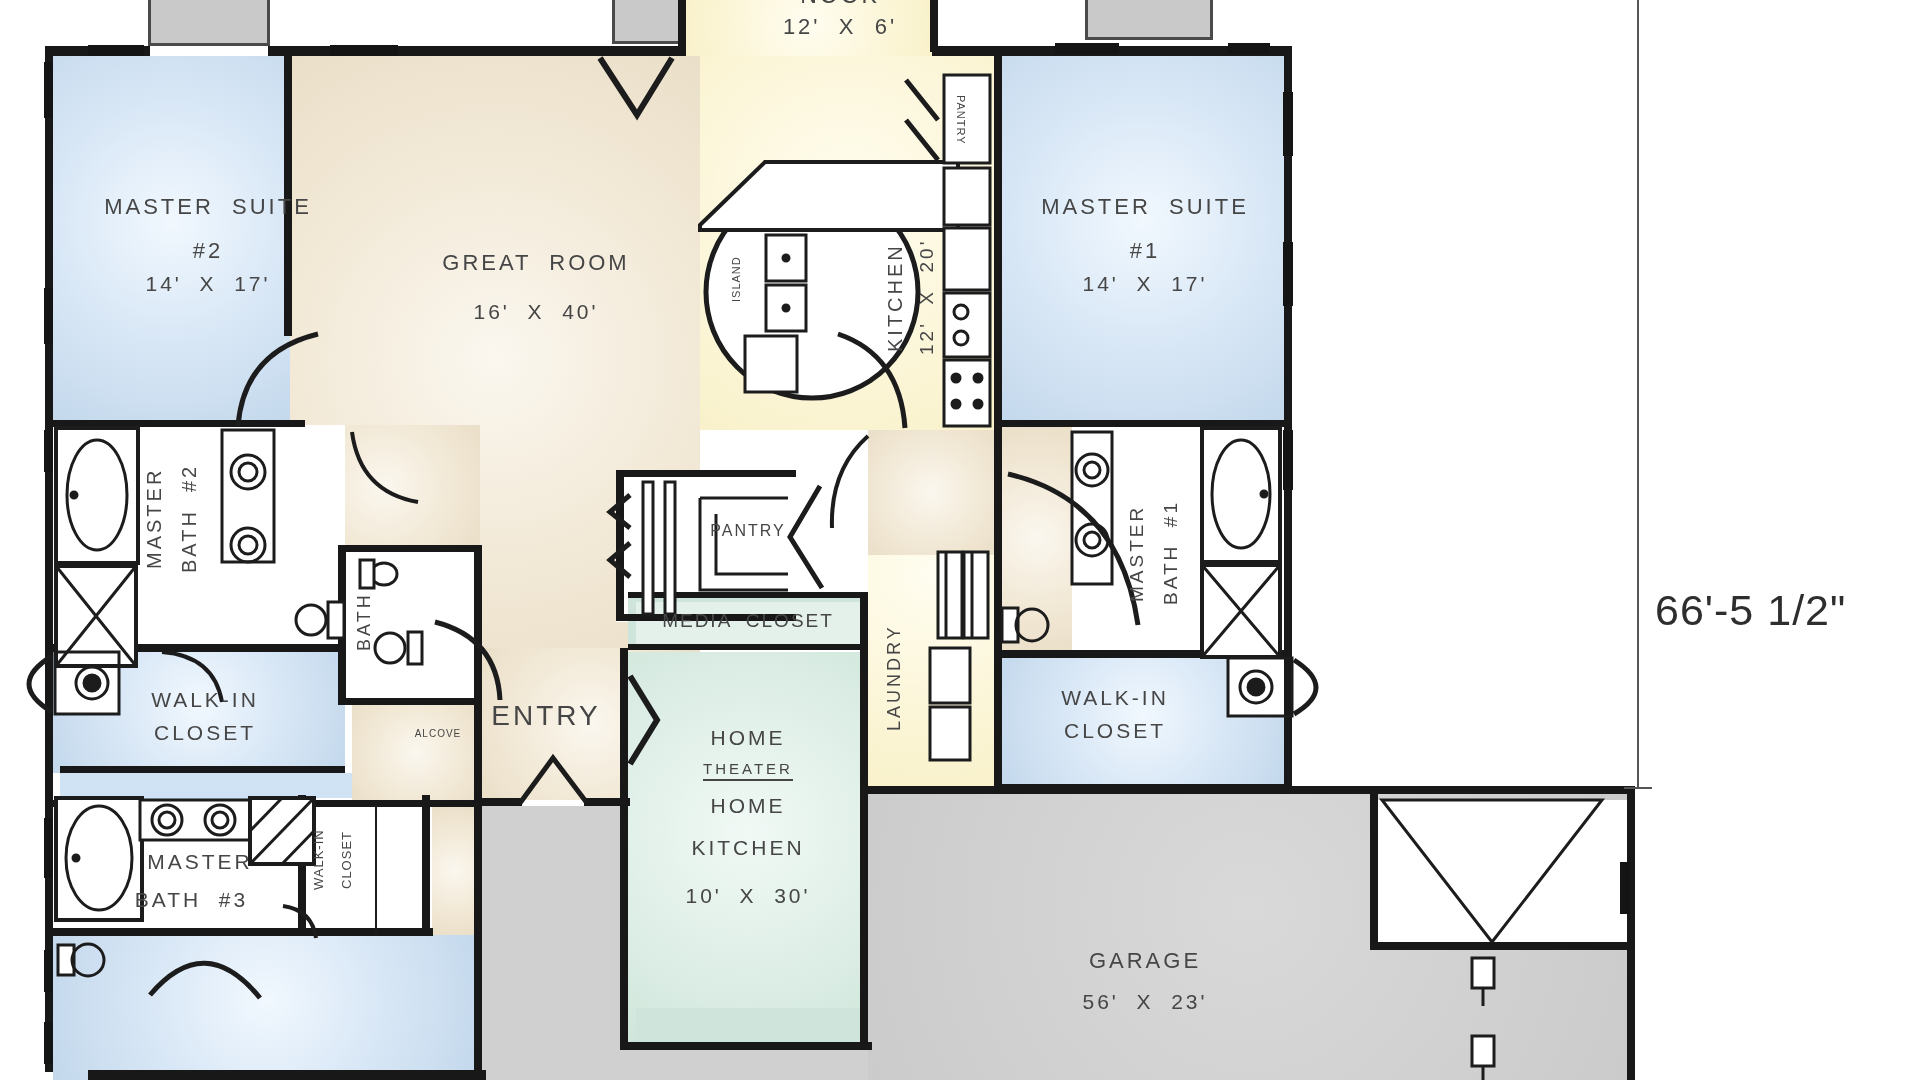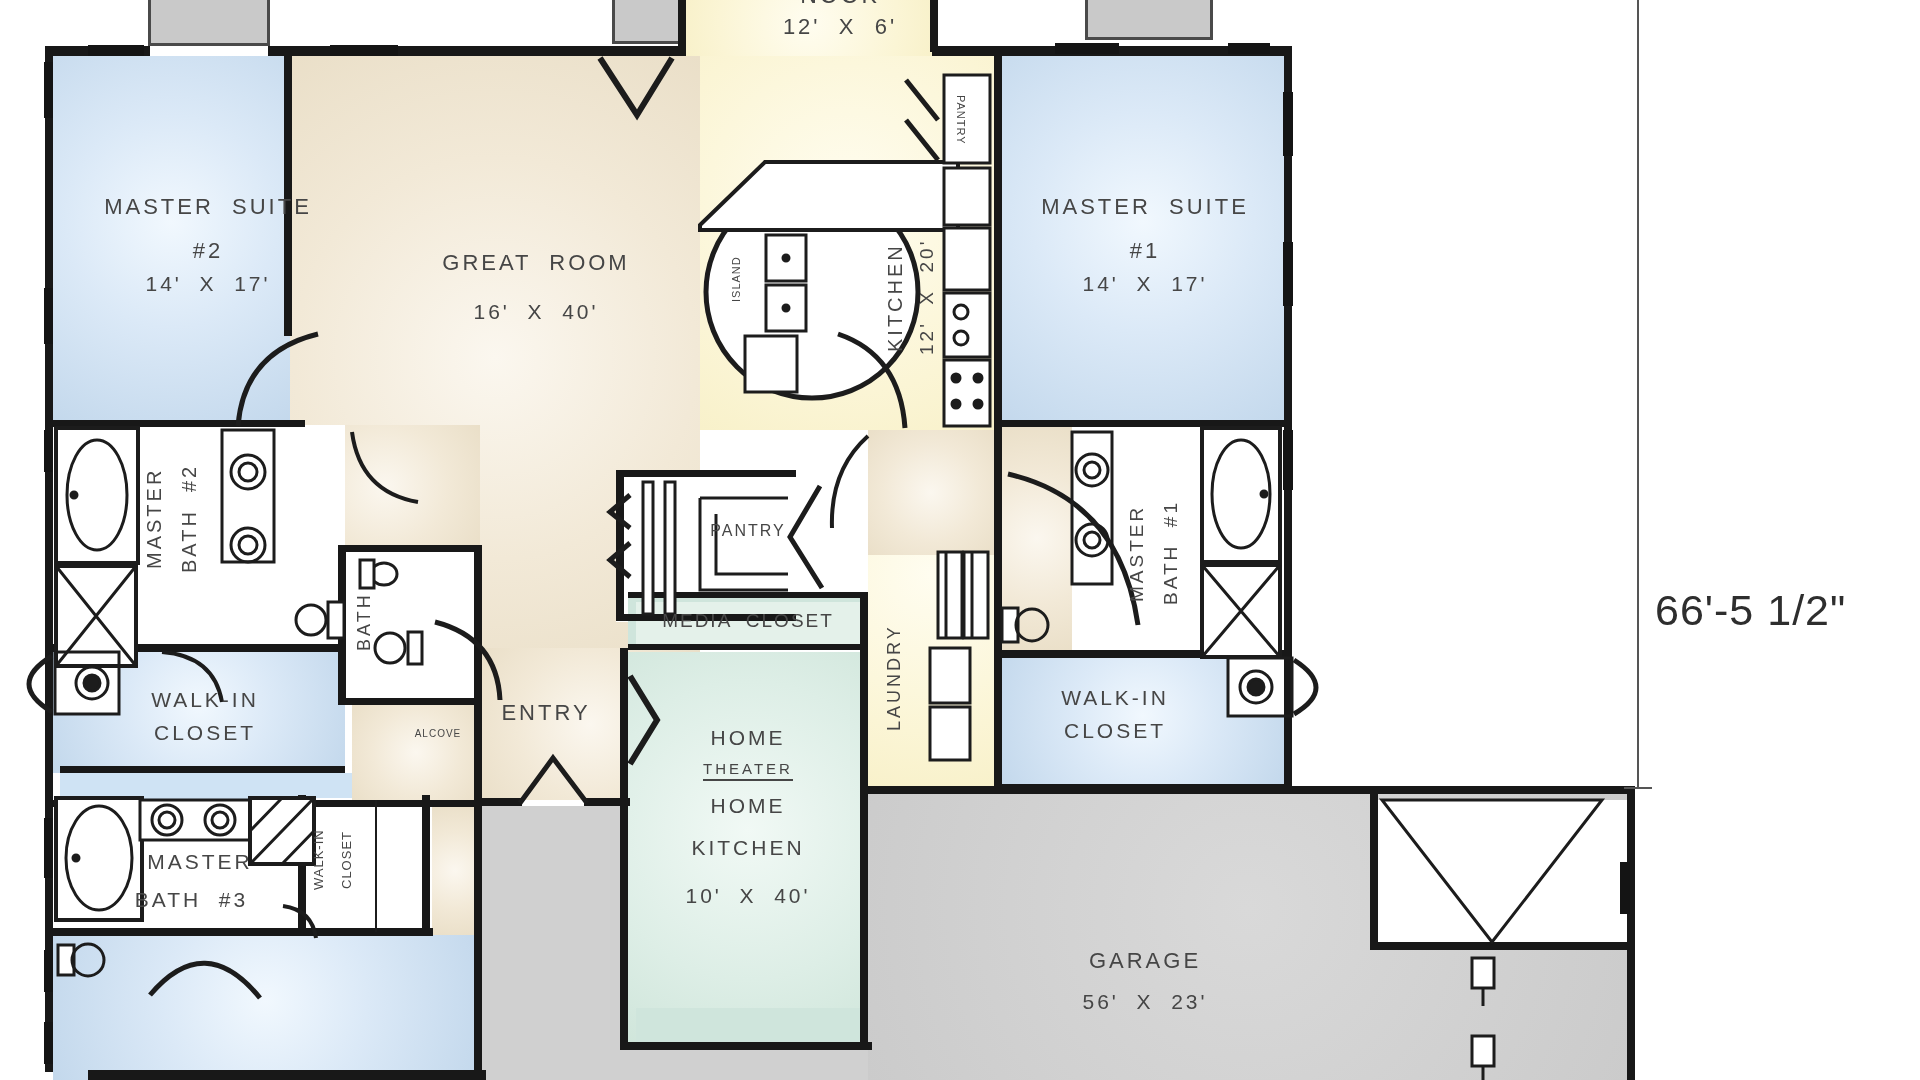--- a/index.html
+++ b/index.html
@@ -264,30 +264,30 @@
 
   <div class="lbl vlbl" style="left:143px;top:428px;height:180px;font-size:20px">MASTER</div>
   <div class="lbl vlbl" style="left:178px;top:420px;height:196px;font-size:20px">BATH  #2</div>
 
   <div class="lbl vlbl" style="left:354px;top:572px;height:100px;font-size:18px">BATH</div>
 
   <div class="lbl" style="left:85px;top:688px;width:240px;font-size:21px">WALK-IN</div>
   <div class="lbl" style="left:85px;top:721px;width:240px;font-size:21px">CLOSET</div>
 
   <div class="lbl" style="left:396px;top:728px;width:84px;font-size:10px;letter-spacing:1px">ALCOVE</div>
-  <div class="lbl" style="left:486px;top:700px;width:120px;font-size:22px">ENTRY</div>
+  <div class="lbl" style="left:486px;top:700px;width:120px;font-size:28px">ENTRY</div>
 
   <div class="lbl" style="left:700px;top:522px;width:96px;font-size:16px;letter-spacing:2px">PANTRY</div>
   <div class="lbl" style="left:628px;top:610px;width:240px;font-size:19px;letter-spacing:2px">MEDIA  CLOSET</div>
 
   <div class="lbl" style="left:628px;top:726px;width:240px;font-size:21px">HOME</div>
   <div class="lbl" style="left:628px;top:760px;width:240px;font-size:15px"><span class="underline">THEATER</span></div>
   <div class="lbl" style="left:628px;top:794px;width:240px;font-size:21px">HOME</div>
   <div class="lbl" style="left:628px;top:836px;width:240px;font-size:21px">KITCHEN</div>
-  <div class="lbl" style="left:628px;top:884px;width:240px;font-size:21px">10'  X  40'</div>
+  <div class="lbl" style="left:628px;top:884px;width:240px;font-size:21px">10'  X  30'</div>
 
   <div class="lbl vlbl" style="left:884px;top:592px;height:172px;font-size:18px">LAUNDRY</div>
 
   <div class="lbl vlbl" style="left:1126px;top:478px;height:150px;font-size:19px">MASTER</div>
   <div class="lbl vlbl" style="left:1160px;top:468px;height:170px;font-size:19px">BATH  #1</div>
 
   <div class="lbl" style="left:995px;top:686px;width:240px;font-size:21px">WALK-IN</div>
   <div class="lbl" style="left:995px;top:719px;width:240px;font-size:21px">CLOSET</div>
 
   <div class="lbl" style="left:130px;top:850px;width:140px;font-size:21px">MASTER</div>

